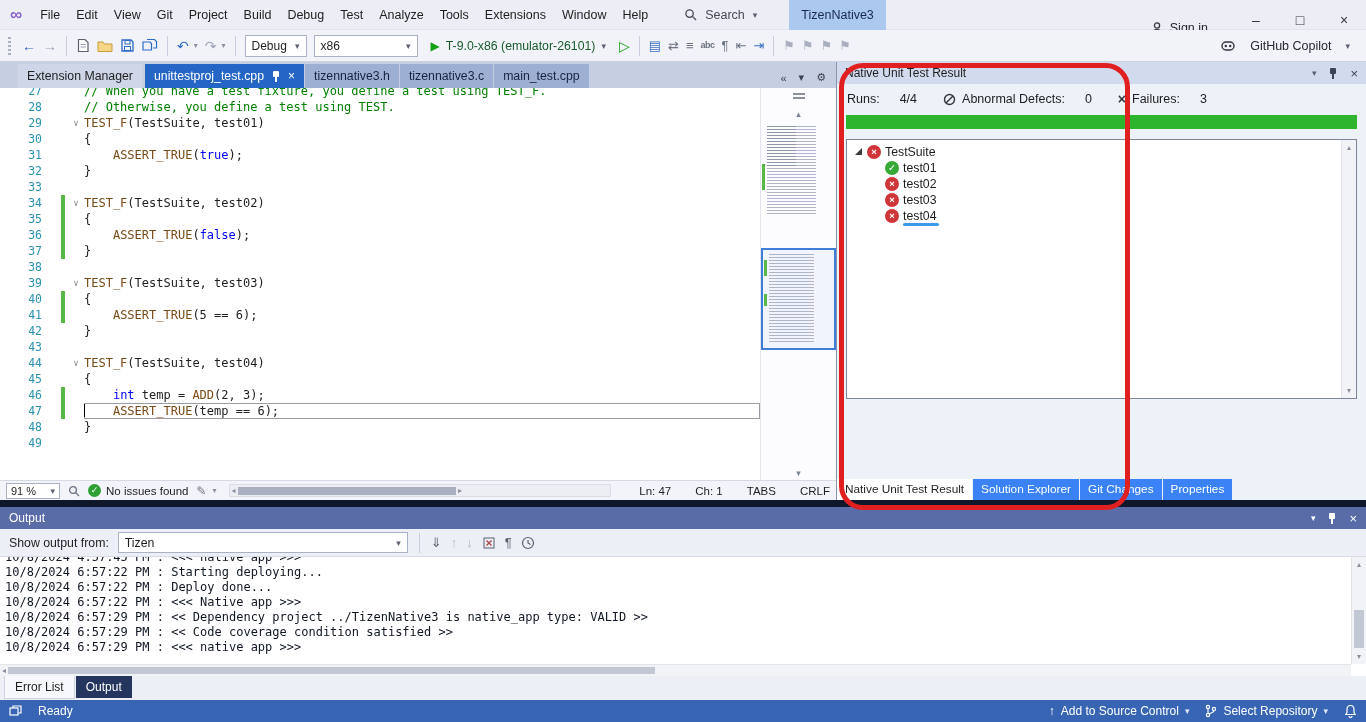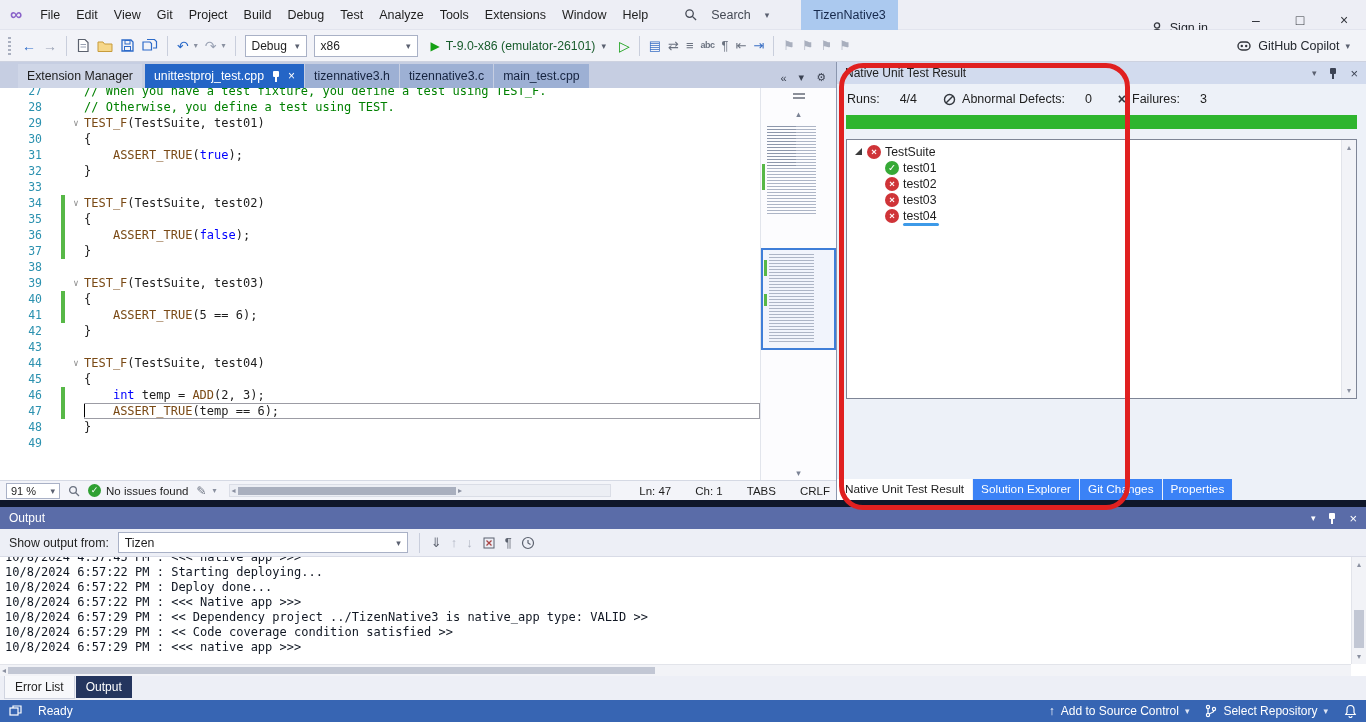--- a/index.html
+++ b/index.html
@@ -5,21 +5,21 @@
 *{margin:0;padding:0;box-sizing:border-box}
 html,body{width:1366px;height:722px;overflow:hidden}
 body{font-family:"Liberation Sans","DejaVu Sans",sans-serif;font-size:12px;color:#1e1e1e;background:#edeef5}
 .app{position:relative;width:1366px;height:722px;display:flex;flex-direction:column}
 
 
 .titlebar{height:30px;display:flex;align-items:center;background:#edeef5;padding:0 0 0 6px;border-bottom:1px solid #e2e4ee;flex:none}
 .vs-logo{color:#8a63c9;font-size:17px;font-weight:bold;font-style:italic;margin:0 10px 0 4px}
 .menus{display:flex}
 .menu-item{padding:4px 8px;font-size:12.5px;white-space:nowrap}
-.searchbox{display:flex;align-items:center;gap:14px;margin-left:18px;padding:3px 10px;color:#454a55;font-size:12.5px}
+.searchbox{display:flex;align-items:center;gap:8px;margin-left:18px;padding:3px 10px;color:#454a55;font-size:12.5px}
 .sol-chip{margin-left:22px;background:#abc9ef;padding:13px 12px;font-size:12.5px;color:#16294c}
 .tbar-right{margin-left:auto;display:flex;align-items:flex-end;height:40px}
 .signin{display:flex;gap:6px;align-items:center;font-size:12.5px;margin-right:26px;color:#24282f}
 .winbtn{width:44px;height:30px;text-align:center;line-height:30px;font-size:14px;color:#33363d}
 .chev{font-size:9px;color:#5a6070}
 .chev-s{font-size:8px;color:#8a90a0;margin-left:-2px}
 
 
 .toolbar{height:32px;background:#f2f3f8;border-bottom:1px solid #cdd2e0;display:flex;align-items:center;padding:0 8px;gap:7px;flex:none}
 .grip{width:3px;height:18px;background:repeating-linear-gradient(to bottom,#aab0c0 0 2px,transparent 2px 4px);margin-right:4px}
@@ -30,21 +30,21 @@
 .ticon{display:inline-flex;align-items:center;justify-content:center;line-height:1}
 .gico{color:#6b7280;font-size:13px;line-height:1}
 .gico.blue{color:#3a6fc4}
 .gico.abc{font-size:9px;font-weight:bold;letter-spacing:-0.5px}
 .gico.dis{color:#a9afbe}
 .tselect{display:flex;align-items:center;justify-content:space-between;background:#fff;border:1px solid #a9b1c6;height:22px;padding:0 6px;font-size:12px}
 .w62{width:62px}.w100{width:104px}
 .runbtn{display:flex;align-items:center;gap:6px;padding:2px 6px;height:24px}
 .play{color:#14a014;font-size:12px}
 .runlabel{color:#185c2c;font-size:12.3px;white-space:nowrap}
-.copilot{margin-left:auto;display:flex;align-items:center;gap:6px;margin-right:8px;font-size:12.5px;color:#24282f;white-space:nowrap}
+.copilot{margin-left:auto;display:flex;align-items:center;gap:14px;margin-right:8px;font-size:12.5px;color:#24282f;white-space:nowrap}
 
 
 .main{display:flex;height:438px;flex:none}
 .editor-col{width:837px;flex:none;display:flex;flex-direction:column;background:#fff;border-right:1px solid #8b96ae}
 
 .tabstrip{height:26px;background:#c6cee2;display:flex;align-items:flex-end;flex:none}
 #doc-tabs{display:flex;align-items:flex-start;padding-left:18px}
 .dtab{height:24px;display:flex;align-items:center;padding:0 9px;font-size:12.3px;gap:7px;white-space:nowrap}
 .dtab.plain{background:#cfd6e7;color:#1e1e1e;margin-right:3px}
 .dtab.active{background:#2465c6;color:#fff}

